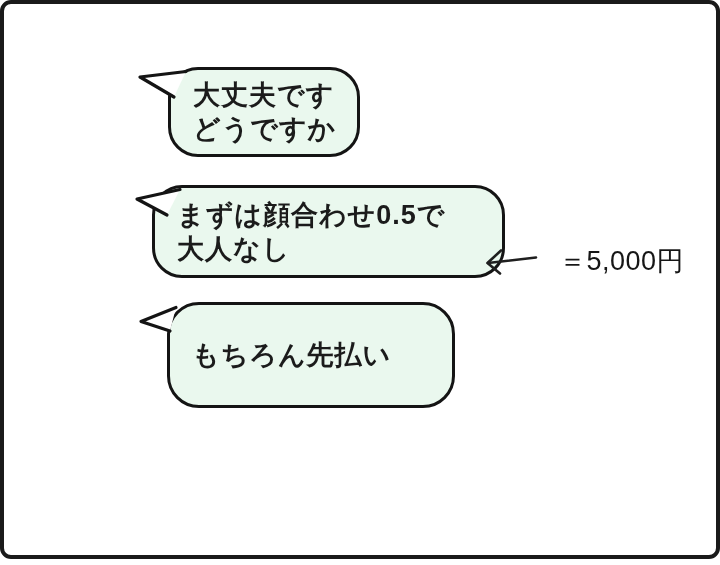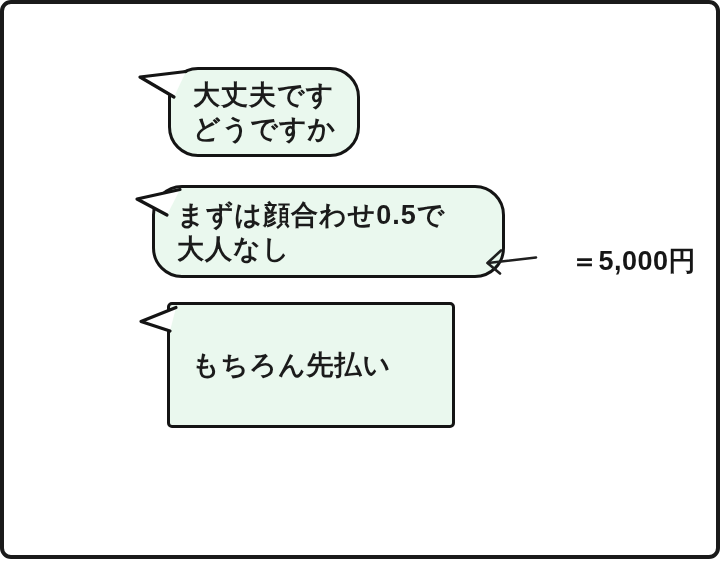--- a/index.html
+++ b/index.html
@@ -40,40 +40,40 @@
     padding-left: 22px;
     color: #1b1b1b;
     font-weight: 700;
     font-size: 27px;
     line-height: 34px;
     letter-spacing: 1px;
     z-index: 2;
   }
   .bubble-1 { left: 168px; top: 67px;  width: 192px; height: 90px; }
   .bubble-2 { left: 152px; top: 185px; width: 353px; height: 93px; }
-  .bubble-3 { left: 167px; top: 302px; width: 288px; height: 126px; border-radius: 5px; justify-content: center; }
+  .bubble-3 { left: 167px; top: 302px; width: 288px; height: 106px; border-radius: 32px; justify-content: center; }
   .msg-line {
     display: block;
     white-space: nowrap;
   }
   .overlay {
     position: absolute;
     left: 0;
     top: 0;
     width: 720px;
     height: 565px;
     pointer-events: none;
     z-index: 3;
   }
   .price-label {
     position: absolute;
-    left: 571px;
+    left: 559px;
     top: 243px;
     font-size: 27px;
-    font-weight: 700;
+    font-weight: 400;
     color: #161616;
     letter-spacing: 0.5px;
     z-index: 4;
     white-space: nowrap;
     text-align: right;
   }
 </style>
 </head>
 <body>
 

